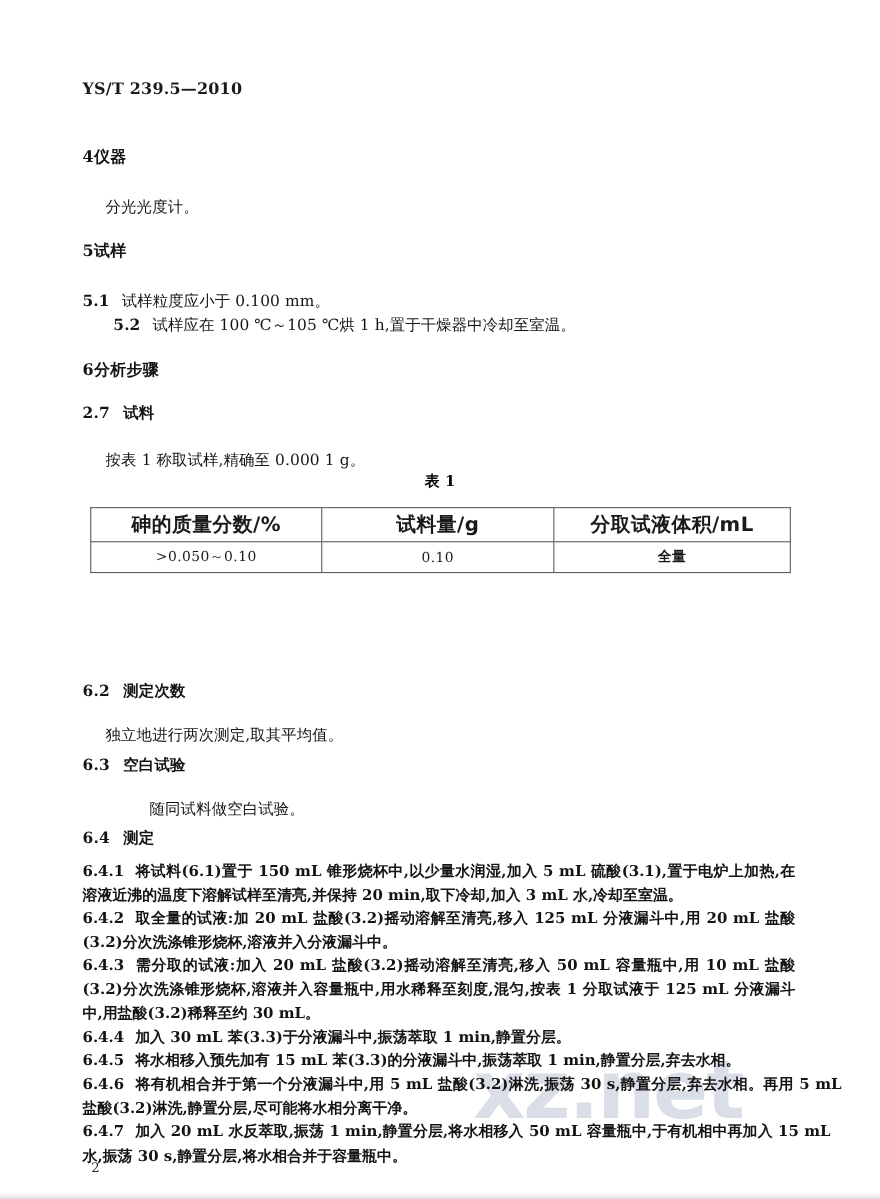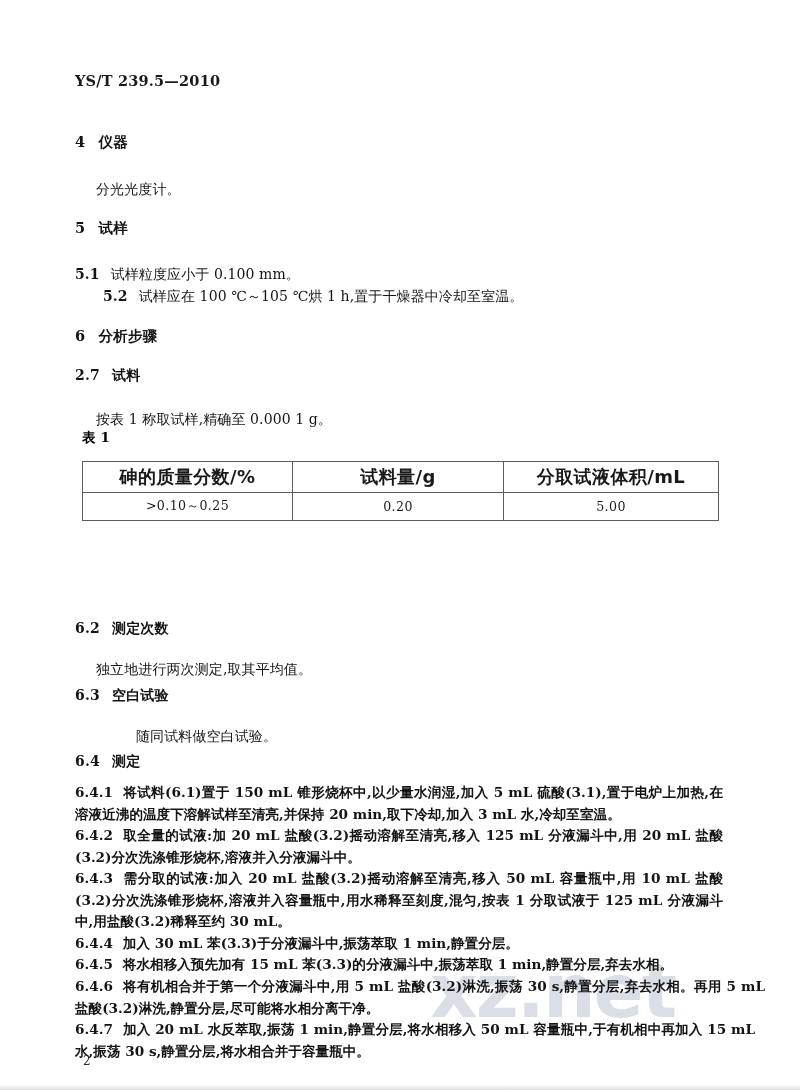--- a/index.html
+++ b/index.html
@@ -65,21 +65,21 @@
   .blk { position: absolute; color: #141414; }
 
   .h1 {
     font-family: "DejaVu Sans", "Liberation Sans", sans-serif;
     font-weight: 700;
     font-size: 14.5px;
     letter-spacing: .3px;
     white-space: nowrap;
   }
   .h1 .num { font-family: "DejaVu Serif","Liberation Serif",serif; }
-  .h1 .txt { margin-left: 13px; }
+  .h1 .txt { }
 
   .h2 {
     font-family: "DejaVu Sans", "Liberation Sans", sans-serif;
     font-weight: 700;
     font-size: 14px;
     letter-spacing: .2px;
     white-space: nowrap;
   }
   .h2 .num { font-family: "DejaVu Serif","Liberation Serif",serif; font-weight:700; }
   .h2 .txt { margin-left: 12px; }
@@ -104,20 +104,21 @@
   }
   .clause .cn { font-weight: 700; }
   .clause .lbl { font-weight: 700; margin-right: 10px; }
 
   
   .tbl-cap {
     position: absolute;
     left: 82px;
     top: 429px;
     width: 636px;
+    text-align: center;
     font-family: "DejaVu Sans", "Liberation Sans", sans-serif;
     font-weight: 700;
     font-size: 13.5px;
   }
   .tbl-cap .n { font-family:"DejaVu Serif","Liberation Serif",serif; margin-left:5px; }
 
   
   table.data {
     position: absolute;
     left: 82px;
@@ -209,23 +210,23 @@
         </colgroup>
       <thead>
         <tr>
           <th>砷的质量分数/%</th>
           <th>试料量/g</th>
           <th>分取试液体积/mL</th>
         </tr>
       </thead>
       <tbody>
         <tr>
-          <td>&gt;0.10～0.25</td>
-          <td>0.20</td>
-          <td>5.00</td>
+          <td>&gt;0.050～0.10</td>
+          <td>0.10</td>
+          <td class="cn-cell">全量</td>
         </tr>
       </tbody>
     </table>
 
     <div class="blk h2" style="left:75px; top:620px;text-align:center;">
       <span class="num">6.2</span><span class="txt">测定次数</span>
     </div>
     <div class="blk para para-ind" style="top:659px; width:600px;">独立地进行两次测定,取其平均值。</div>
 
     <div class="blk h2" style="left:75px; top:687px;">

